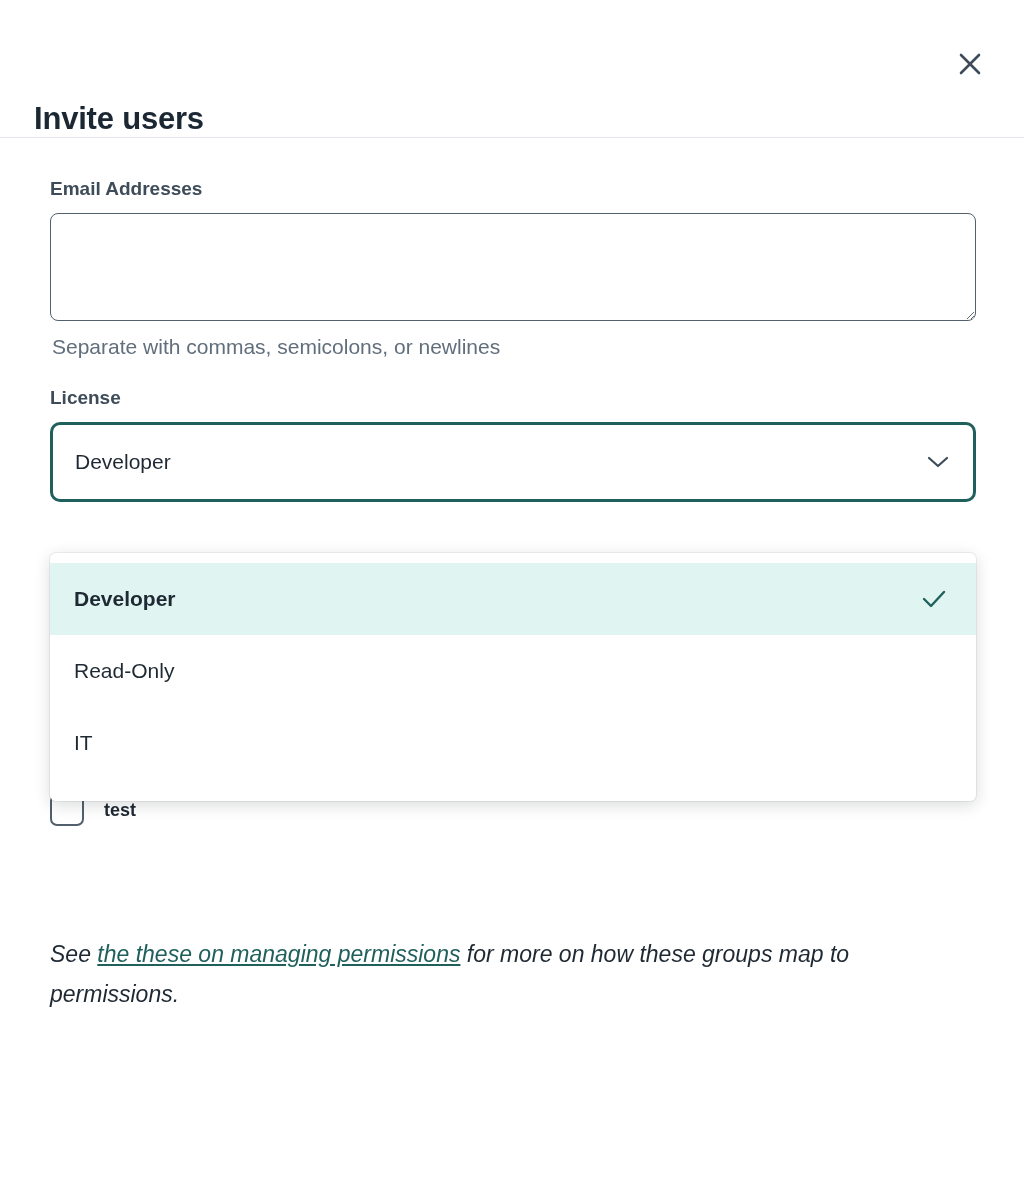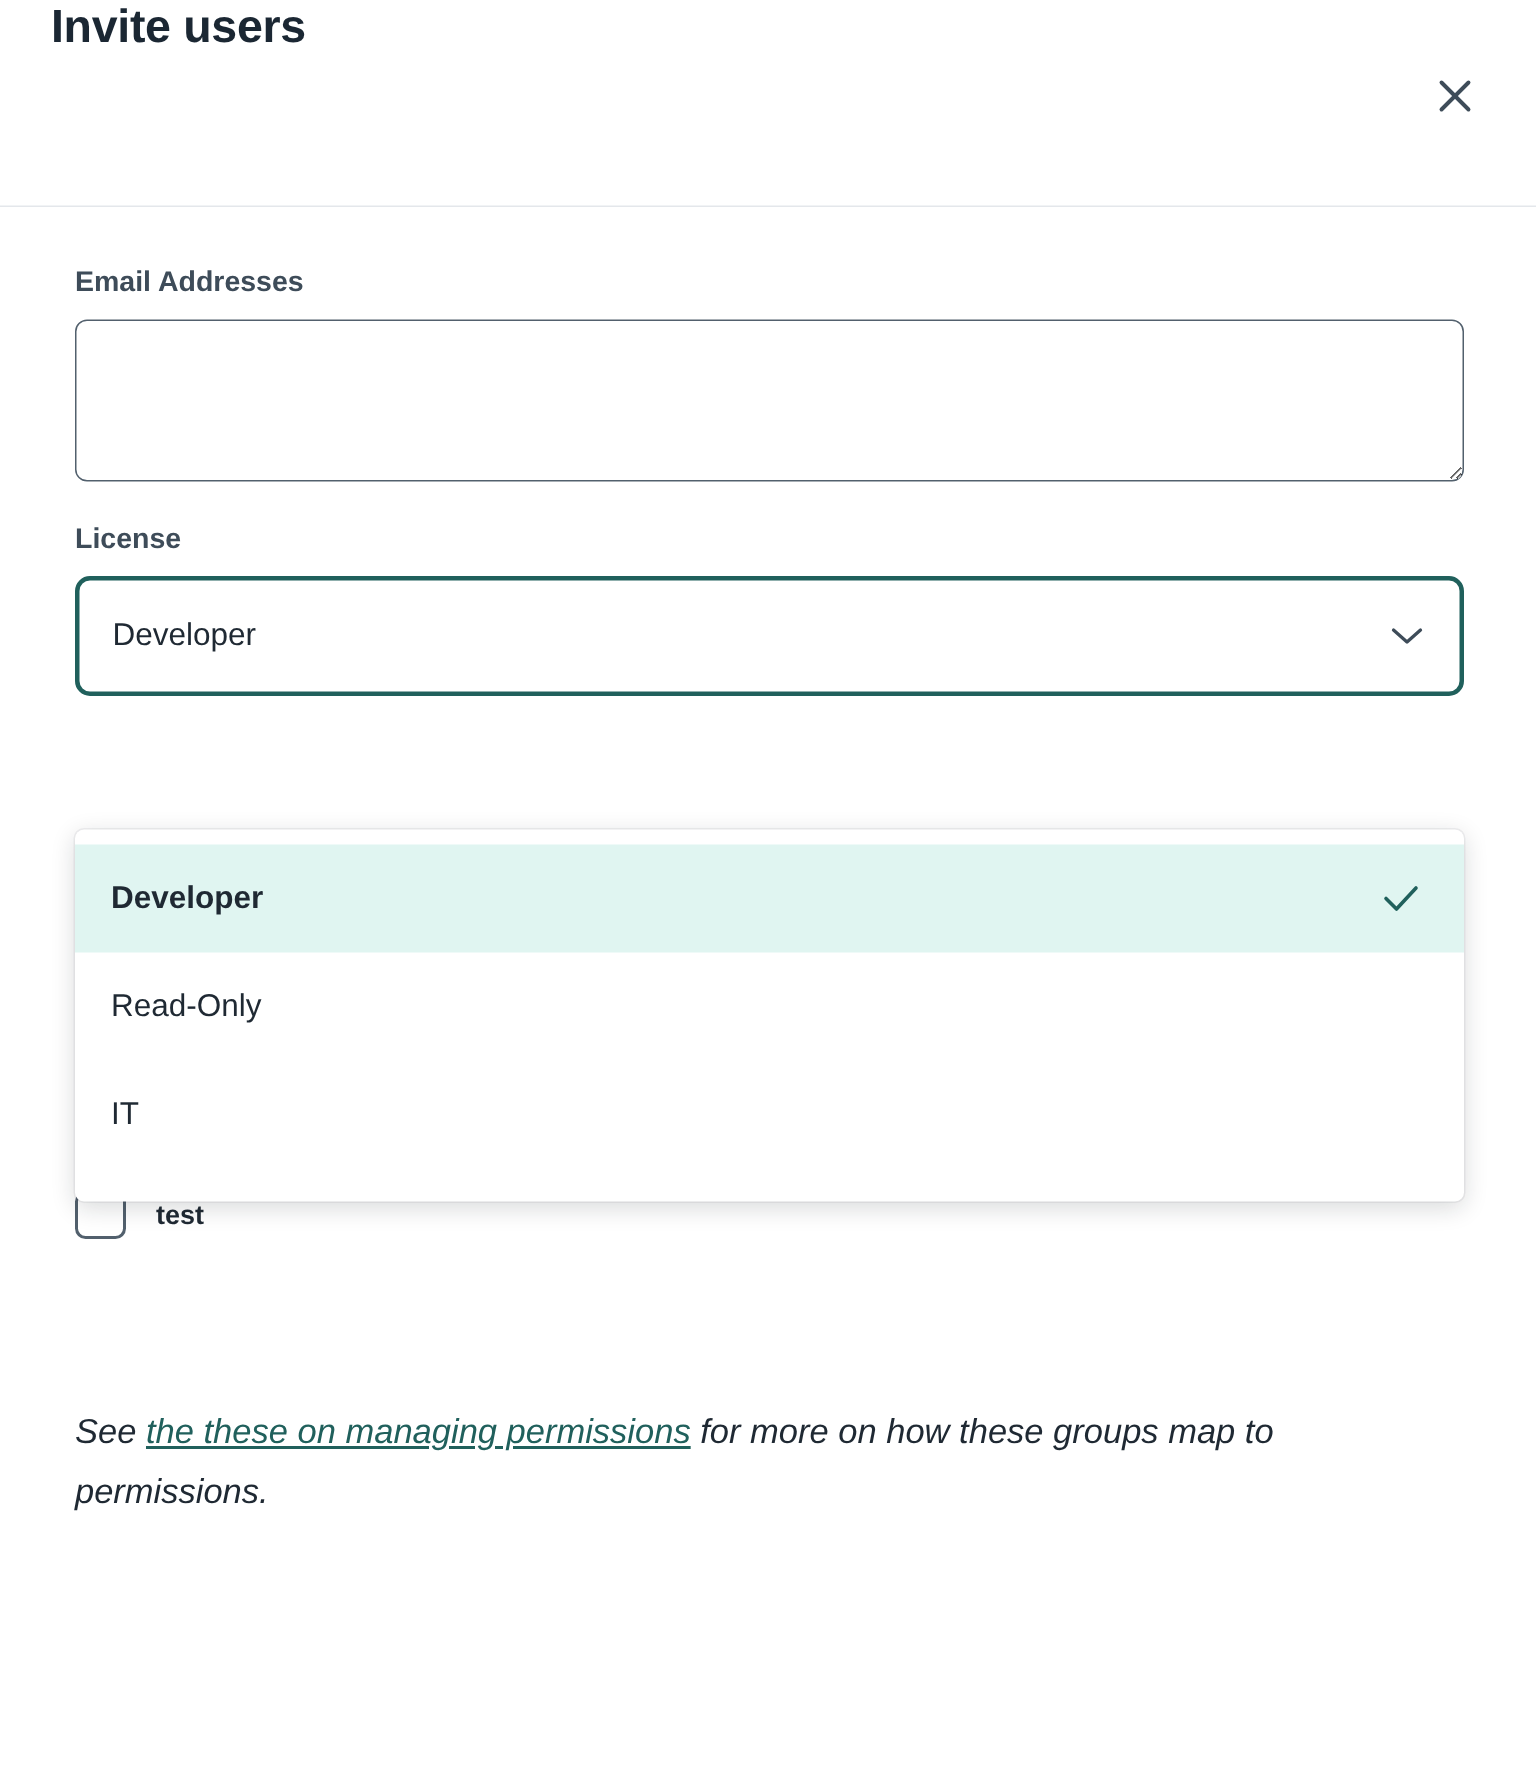--- a/index.html
+++ b/index.html
@@ -20,21 +20,21 @@
     background: #ffffff;
     overflow: hidden;
   }
 
   
   .dialog-header {
     position: relative;
     height: 138px;
     border-bottom: 1px solid #e4e7eb;
     display: flex;
-    align-items: flex-start;
+    align-items: flex-end;
     padding: 0 34px;
   }
   .dialog-title {
     font-size: 31px;
     font-weight: bold;
     color: #1b2733;
     letter-spacing: -0.2px;
   }
   .close-button {
     position: absolute;
@@ -206,20 +206,21 @@
           <line x1="24" y1="6" x2="6" y2="24" stroke="#3e4c59" stroke-width="2.6" stroke-linecap="round"></line>
         </svg>
       </span>
     </button>
   </div>
 
   <div class="dialog-body">
 
     <label class="field-label">Email Addresses</label>
     <textarea class="email-textarea" placeholder="" style=""></textarea>
+    <div class="helper-text">Separate with commas, semicolons, or newlines</div>
 
     <div class="license-section">
       <label class="field-label">License</label>
       <div class="select-control">
         <span class="select-value">Developer</span>
         <span class="select-caret">
           <svg width="22" height="14" viewBox="0 0 22 14" aria-hidden="true">
             <polyline points="2,3 11,11 20,3" fill="none" stroke="#3e4c59" stroke-width="2.2" stroke-linecap="round" stroke-linejoin="round"></polyline>
           </svg>
         </span>

